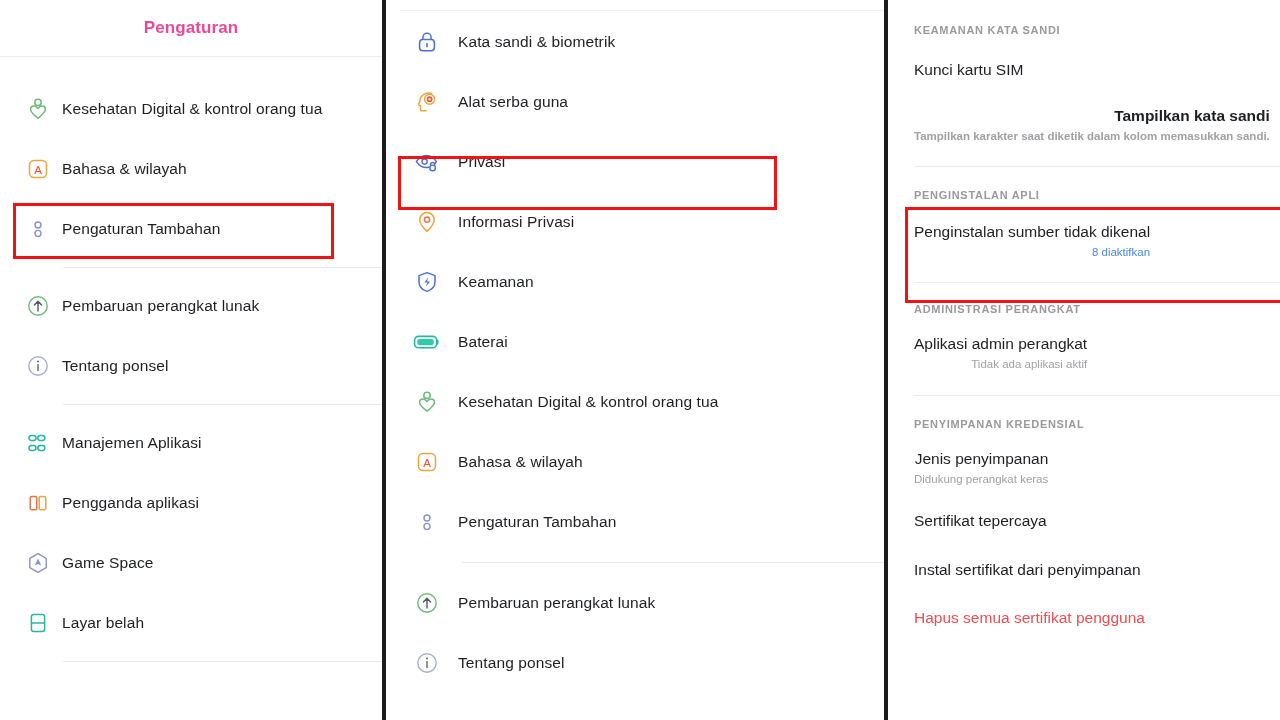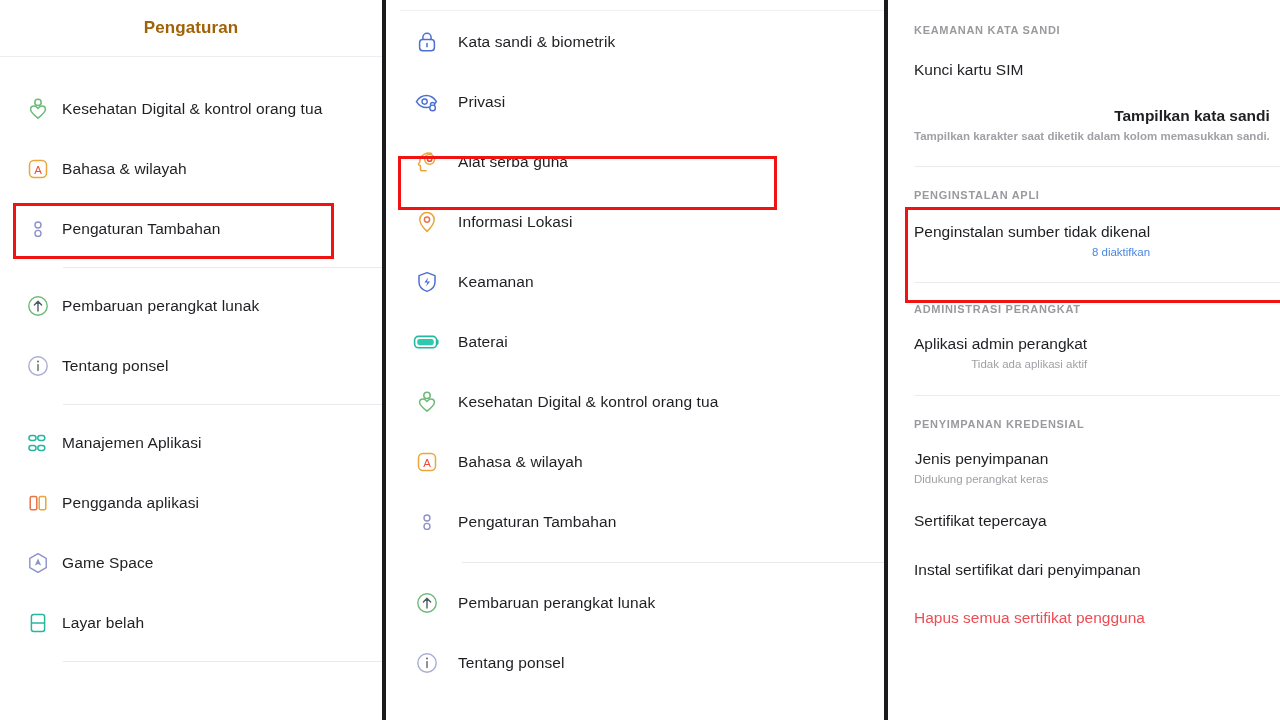--- a/index.html
+++ b/index.html
@@ -40,21 +40,21 @@
     height: 56px;
     display: flex;
     align-items: center;
     justify-content: center;
     border-bottom: 1px solid #eceef0;
     background: #fff;
   }
   .p1-header-title {
     font-size: 17px;
     font-weight: bold;
-    color: #a16207;
+    color: #ec4899;
     letter-spacing: .1px;
   }
   .list { padding: 0; margin: 0; }
   .row {
     display: flex;
     align-items: center;
     height: 60px;
     padding-left: 14px;
     box-sizing: border-box;
   }
@@ -282,49 +282,49 @@
             <rect x="4.6" y="9.6" width="14.8" height="11.2" rx="3.2" fill="none" stroke="#4d6fd4" stroke-width="1.5"></rect>
             <path d="M7.9 9.6 V7.4 a4.1 4.1 0 0 1 8.2 0 V9.6" fill="none" stroke="#4d6fd4" stroke-width="1.5"></path>
             <path d="M12 13.6 V16.8" stroke="#4d6fd4" stroke-width="1.5" stroke-linecap="round"></path>
           </svg>
         </div>
         <div class="row-label">Kata sandi &amp; biometrik</div>
       </div>
 
       <div class="row">
         <div class="row-icon">
+          <svg width="24" height="24" viewBox="0 0 24 24">
+            <path d="M16.6 3.4 C11.6 2.2 5.4 5 5 10.6 C4.85 12.6 3.6 13.4 3.6 14.4 C3.6 15.1 4.3 15.5 5.4 15.6 L5.4 19 a1.8 1.8 0 0 0 1.8 1.8 h4" fill="none" stroke="#eaa63a" stroke-width="1.5" stroke-linecap="round" stroke-linejoin="round"></path>
+            <circle cx="14.6" cy="9.2" r="5" fill="none" stroke="#eaa63a" stroke-width="1.5"></circle>
+            <circle cx="14.6" cy="9.2" r="2.1" fill="none" stroke="#e8503a" stroke-width="1.6"></circle>
+          </svg>
+        </div>
+        <div class="row-label">Alat serba guna</div>
+      </div>
+
+      <div class="row">
+        <div class="row-icon">
           <svg width="26" height="22" viewBox="0 0 26 22">
             <path d="M2.4 10.6 C5.2 6.4 9 4.6 12.4 4.6 C15.8 4.6 19.6 6.4 22.4 10.6 C19.6 14.8 15.8 16.6 12.4 16.6 C9 16.6 5.2 14.8 2.4 10.6 Z" fill="none" stroke="#4d6fd4" stroke-width="1.5" stroke-linejoin="round"></path>
             <circle cx="10.6" cy="10.6" r="2.6" fill="none" stroke="#4d6fd4" stroke-width="1.4"></circle>
             <circle cx="18.6" cy="13.6" r="2.1" fill="#ffffff" stroke="#4d6fd4" stroke-width="1.4"></circle>
             <circle cx="18.6" cy="16.9" r="2.8" fill="#ffffff" stroke="#4d6fd4" stroke-width="1.4"></circle>
           </svg>
         </div>
         <div class="row-label">Privasi</div>
       </div>
 
       <div class="row">
         <div class="row-icon">
-          <svg width="24" height="24" viewBox="0 0 24 24">
-            <path d="M16.6 3.4 C11.6 2.2 5.4 5 5 10.6 C4.85 12.6 3.6 13.4 3.6 14.4 C3.6 15.1 4.3 15.5 5.4 15.6 L5.4 19 a1.8 1.8 0 0 0 1.8 1.8 h4" fill="none" stroke="#eaa63a" stroke-width="1.5" stroke-linecap="round" stroke-linejoin="round"></path>
-            <circle cx="14.6" cy="9.2" r="5" fill="none" stroke="#eaa63a" stroke-width="1.5"></circle>
-            <circle cx="14.6" cy="9.2" r="2.1" fill="none" stroke="#e8503a" stroke-width="1.6"></circle>
-          </svg>
-        </div>
-        <div class="row-label">Alat serba guna</div>
-      </div>
-
-      <div class="row">
-        <div class="row-icon">
           <svg width="22" height="24" viewBox="0 0 22 24">
             <path d="M11 21.4 C11 21.4 18.2 14.4 18.2 9.7 A7.2 7.2 0 0 0 3.8 9.7 C3.8 14.4 11 21.4 11 21.4 Z" fill="none" stroke="#eaa63a" stroke-width="1.5" stroke-linejoin="round"></path>
             <circle cx="11" cy="9.6" r="2.6" fill="none" stroke="#e8734a" stroke-width="1.5"></circle>
           </svg>
         </div>
-        <div class="row-label">Informasi Lokasi</div>
+        <div class="row-label">Informasi Privasi</div>
       </div>
 
       <div class="row">
         <div class="row-icon">
           <svg width="22" height="24" viewBox="0 0 22 24">
             <path d="M11 2.6 L19 5.6 V12 C19 16.8 15.4 20 11 21.4 C6.6 20 3 16.8 3 12 V5.6 Z" fill="none" stroke="#4d6fd4" stroke-width="1.5" stroke-linejoin="round"></path>
             <path d="M12.1 7.6 L8.4 12.6 h3 l-1.4 4 4.1 -5.1 h-3.1 z" fill="#4d6fd4"></path>
           </svg>
         </div>
         <div class="row-label">Keamanan</div>

